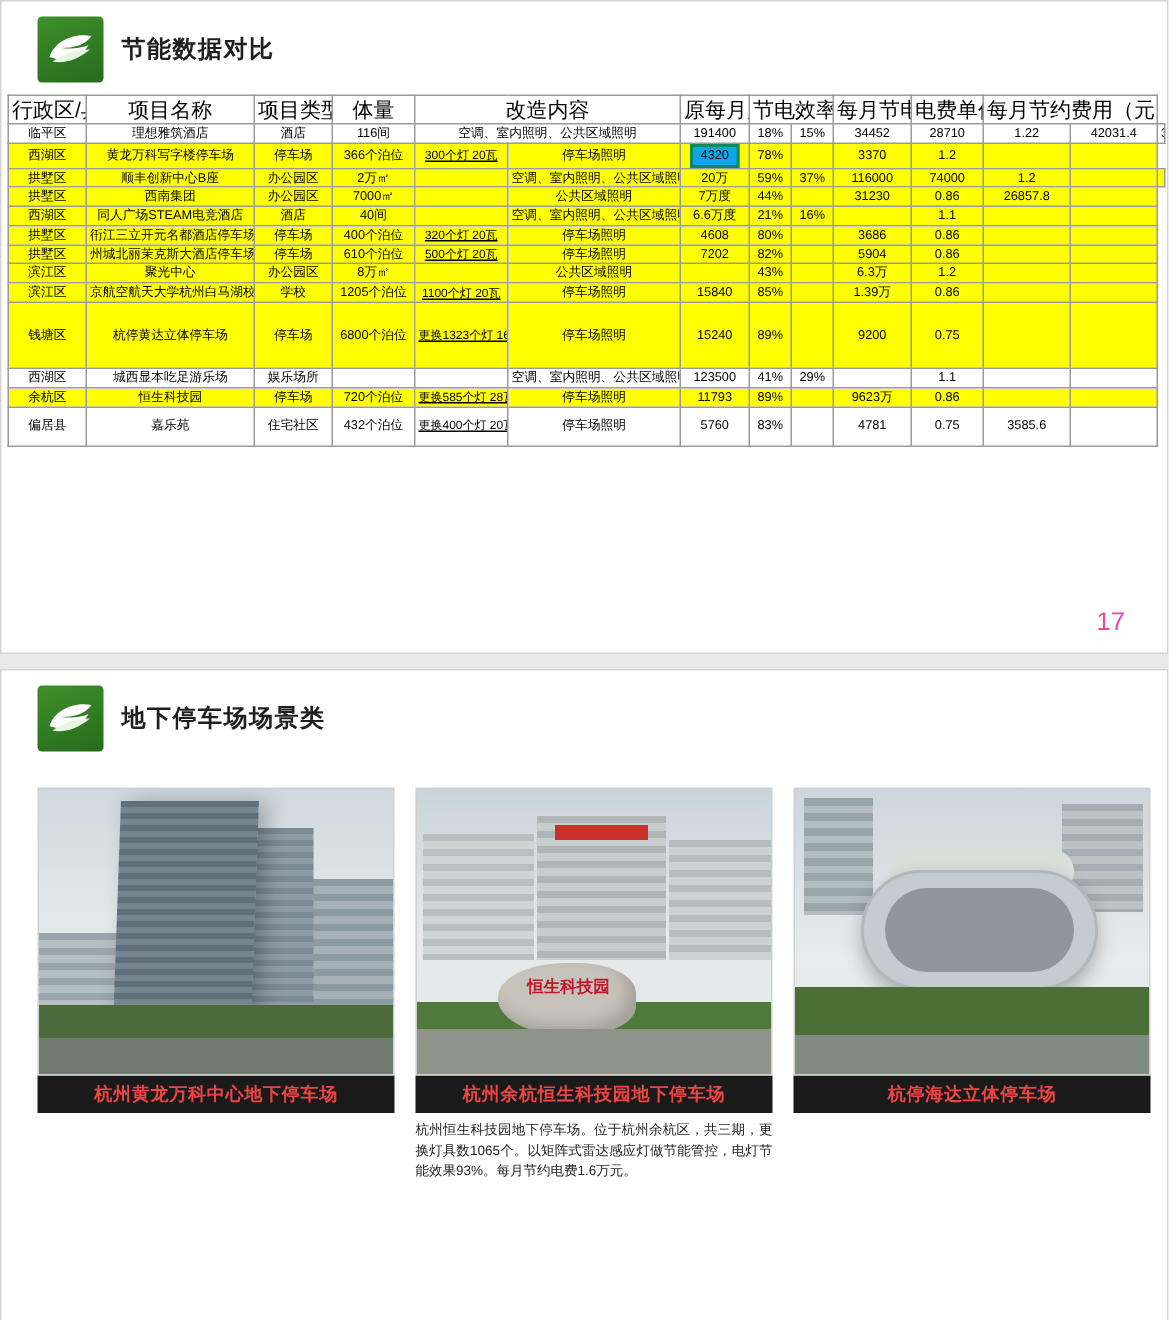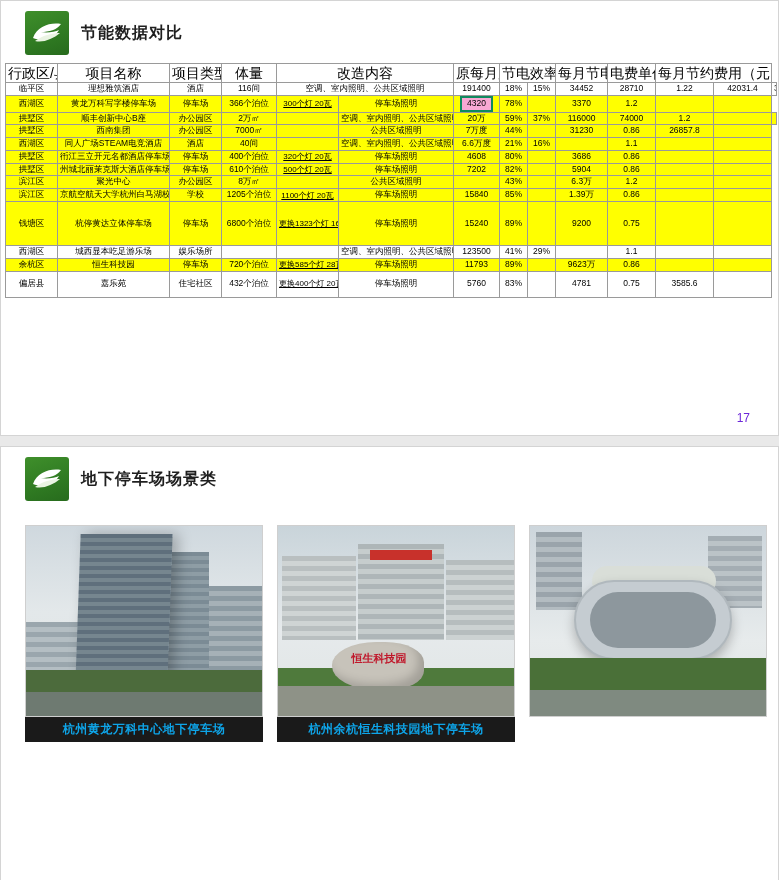--- a/index.html
+++ b/index.html
@@ -76,47 +76,47 @@
     font-size: 14px;
   }
   tr.hl td { background: #ffff00; }
   tr.wt td { background: #ffffff; }
   td.multi { white-space: normal; line-height: 1.1; font-size: 8px; text-decoration: underline; }
   .cell-box {
     display: block;
     border: 2px solid #0f8a5f;
     padding: 1px 0;
     margin: 0 6px;
-    background: #f9a8d4;
+    background: #0ea5e9;
   }
   .page-num {
     position: absolute;
     right: 28px;
     bottom: 10px;
-    font-size: 12px;
-    color: #6d28d9;
+    font-size: 17px;
+    color: #ec4899;
   }
 
   
   .photos {
     display: flex;
     justify-content: space-between;
     padding: 22px 24px 0 24px;
     gap: 14px;
   }
   .photo-card { width: 238px; }
   .photo {
     width: 238px; height: 192px;
     position: relative;
     overflow: hidden;
     border: 1px solid #cfcfcf;
   }
   .cap {
     background: #1a1a1a;
-    color: #0ea5e9;
+    color: #ef4444;
     font-size: 12px;
     font-weight: bold;
     text-align: center;
     padding: 4px 0;
     letter-spacing: .5px;
   }
   .desc {
     font-size: 9px;
     color: #222;
     line-height: 1.5;
@@ -478,33 +478,35 @@
           <div class="p2-b2"></div>
           <div class="p2-b3"></div>
           <div class="p2-banner"></div>
           <div class="p2-trees"></div>
           <div class="p2-hedge"></div>
           <div class="p2-rock"></div>
           <div class="p2-rocktext">恒生科技园</div>
           <div class="p2-ground"></div>
         </div>
         <div class="cap">杭州余杭恒生科技园地下停车场</div>
+        <div class="desc">杭州恒生科技园地下停车场。位于杭州余杭区，共三期，更换灯具数1065个。以矩阵式雷达感应灯做节能管控，电灯节能效果93%。每月节约电费1.6万元。</div>
       </div>
 
       <div class="photo-card">
         <div class="photo">
           <div class="p3-sky"></div>
           <div class="p3-bld"></div>
           <div class="p3-bld2"></div>
           <div class="p3-roof"></div>
           <div class="p3-ring"></div>
           <div class="p3-ring2"></div>
           <div class="p3-green"></div>
           <div class="p3-ground"></div>
         </div>
+        <div class="cap">杭停海达立体停车场</div>
       </div>
 
     </div>
 
     <div class="page-num">18</div>
   </div>
 
 </div>
 
 </body></html>

